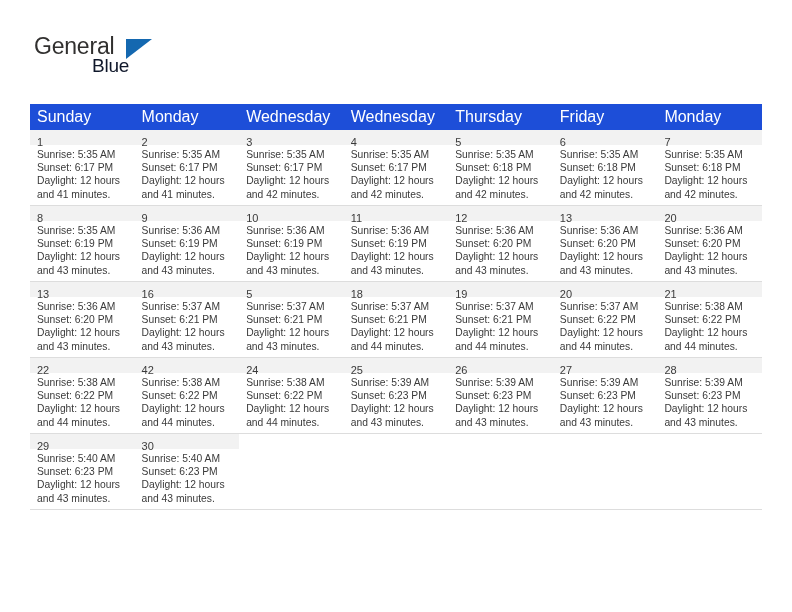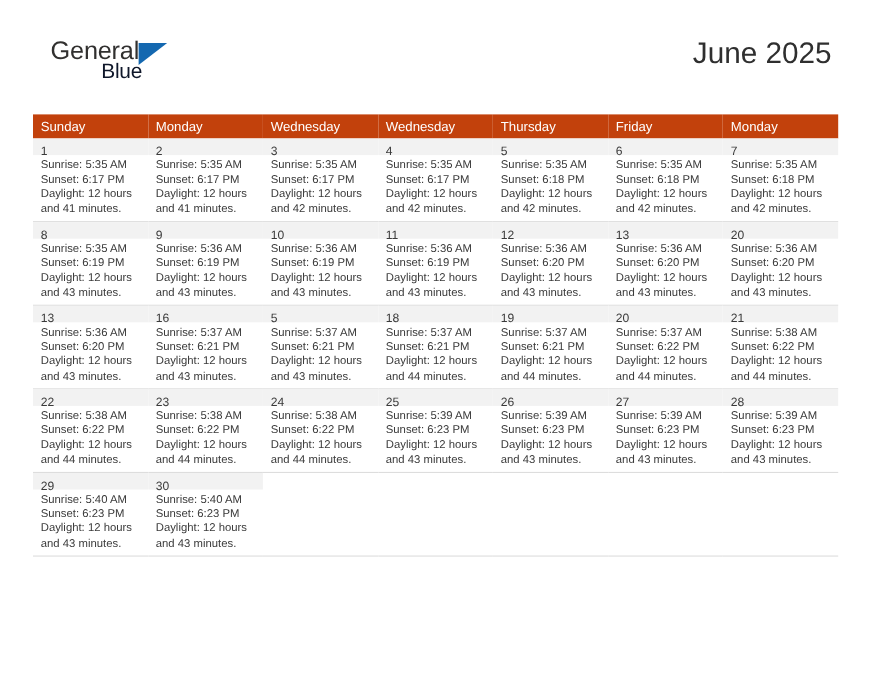--- a/index.html
+++ b/index.html
@@ -31,21 +31,21 @@
   }
   .logo {
     position: absolute;
     left: 34px;
     top: 33px;
     width: 180px;
     height: 48px;
   }
   .logo-general {
     position: absolute;
-    left: 12px;
+    left: 0;
     top: 0;
     font-size: 23px;
     letter-spacing: -0.2px;
     color: #31302f;
     font-family: "Liberation Sans", sans-serif;
   }
   .logo-tri {
     position: absolute;
     left: 92px;
     top: 6px;
@@ -85,23 +85,23 @@
   
   .calendar {
     position: absolute;
     left: 30px;
     top: 104px;
     width: 732px;
     border-collapse: collapse;
     table-layout: fixed;
   }
   .calendar th {
-    background: #c2410c;
+    background: #1d4ed8;
     color: #ffffff;
-    font-size: 12px;
+    font-size: 16px;
     font-weight: normal;
     text-align: left;
     padding: 4px 0 4px 7px;
     height: 14px;
     border: none;
   }
   .calendar td {
     vertical-align: top;
     height: 76px;
     padding: 0;
@@ -146,21 +146,20 @@
 <div class="page">
 
   <div class="header">
 
     <div class="logo">
       <span class="logo-general">General</span>
       <span class="logo-tri"></span>
       <span class="logo-blue">Blue</span>
     </div>
 
-    <div class="title">June 2025</div>
   </div>
 
   <table class="calendar">
     <thead>
       <tr id="weekday-row">
           <th>Sunday</th>
           <th>Monday</th>
           <th>Wednesday</th>
           <th>Wednesday</th>
           <th>Thursday</th>
@@ -413,21 +412,21 @@
               <div class="info">
                 <div>Sunrise: 5:38 AM</div>
                 <div>Sunset: 6:22 PM</div>
                 <div>Daylight: 12 hours</div>
                 <div>and 44 minutes.</div>
               </div>
             </div>
           </td>
           <td>
             <div class="cell filled">
-              <div class="daynum-band"><span class="daynum">23</span></div>
+              <div class="daynum-band"><span class="daynum">42</span></div>
               <div class="info">
                 <div>Sunrise: 5:38 AM</div>
                 <div>Sunset: 6:22 PM</div>
                 <div>Daylight: 12 hours</div>
                 <div>and 44 minutes.</div>
               </div>
             </div>
           </td>
           <td>
             <div class="cell filled">

